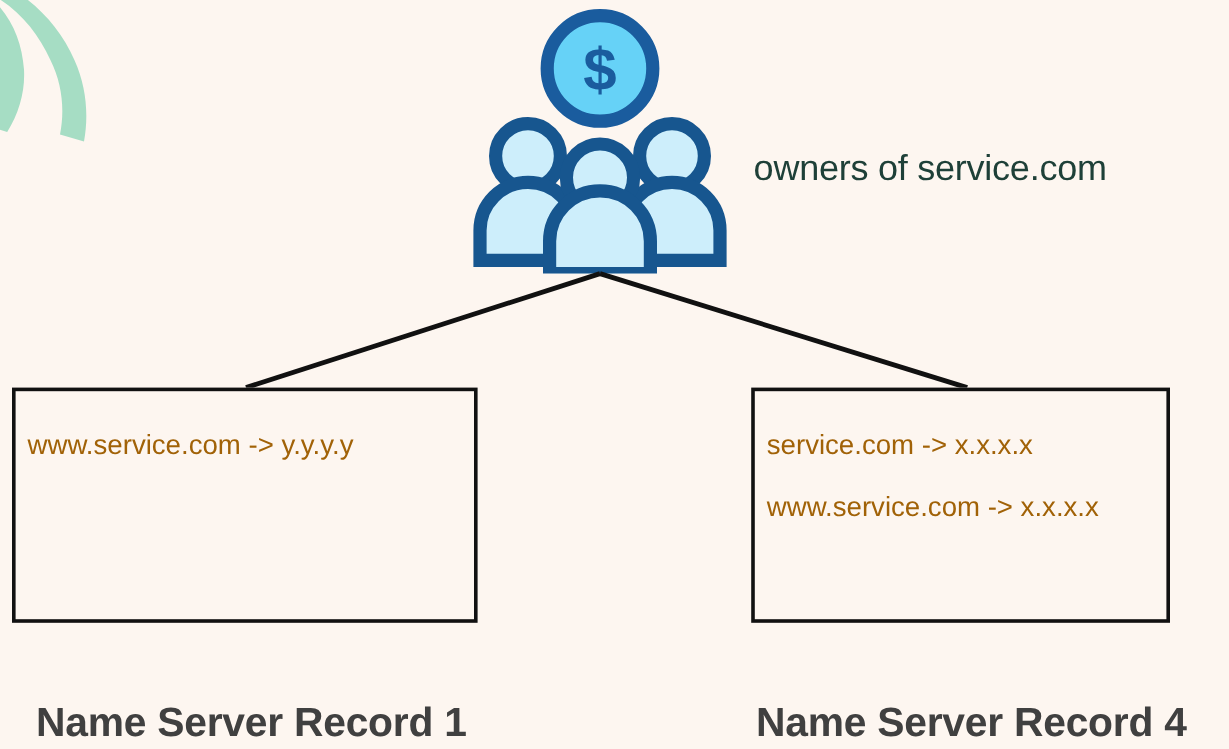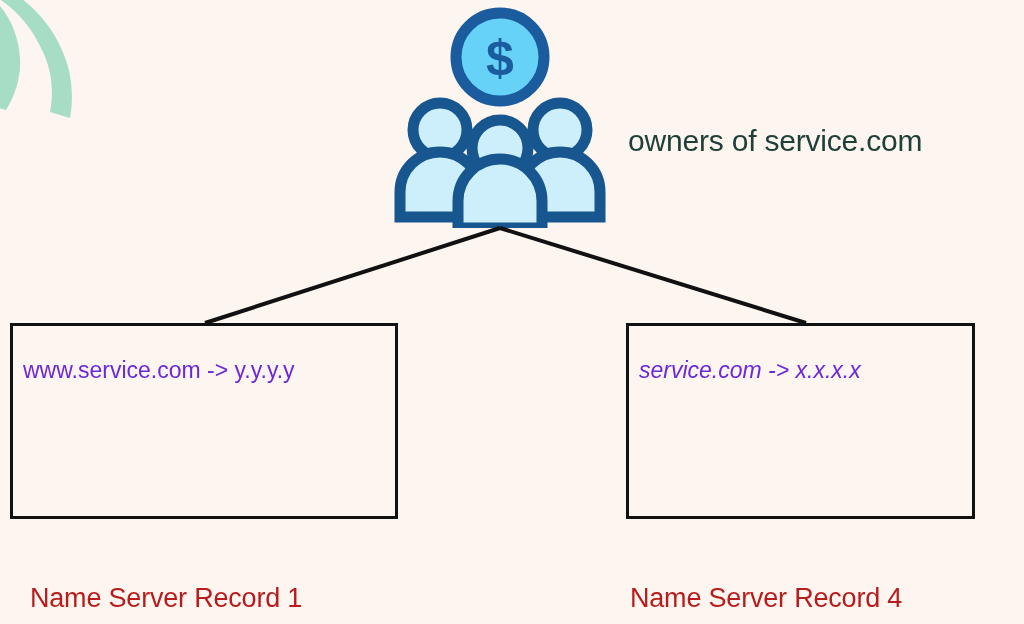--- a/index.html
+++ b/index.html
@@ -75,35 +75,34 @@
     left: 10px;
     top: 323px;
     width: 388px;
     height: 196px;
   }
   #box-right {
     left: 626px;
     top: 323px;
     width: 349px;
     height: 196px;
-    font-style: italic;
   }
   .record-line {
-    color: #6d28d9;
+    color: #a16207;
     font-size: 23px;
     line-height: 52px;
     white-space: nowrap;
   }
 
   
   .caption {
     position: absolute;
-    font-size: 27px;
-    font-weight: normal;
-    color: #b91c1c;
+    font-size: 34px;
+    font-weight: bold;
+    color: #404040;
     white-space: nowrap;
     letter-spacing: -0.2px;
   }
   #caption-left  { left: 30px;  top: 583px; }
   #caption-right { left: 630px; top: 583px; }
 </style>
 </head>
 <body>
 
 <div id="canvas">
@@ -142,18 +141,19 @@
   </svg>
 
   <div class="title">owners of service.com</div>
 
   <div class="record-box" id="box-left">
     <div class="record-line">www.service.com -&gt; y.y.y.y</div>
   </div>
 
   <div class="record-box" id="box-right">
     <div class="record-line">service.com -&gt; x.x.x.x</div>
+    <div class="record-line">www.service.com -&gt; x.x.x.x</div>
   </div>
 
   <div class="caption" id="caption-left">Name Server Record  1</div>
   <div class="caption" id="caption-right">Name Server Record  4</div>
 
 </div>
 
 </body></html>

